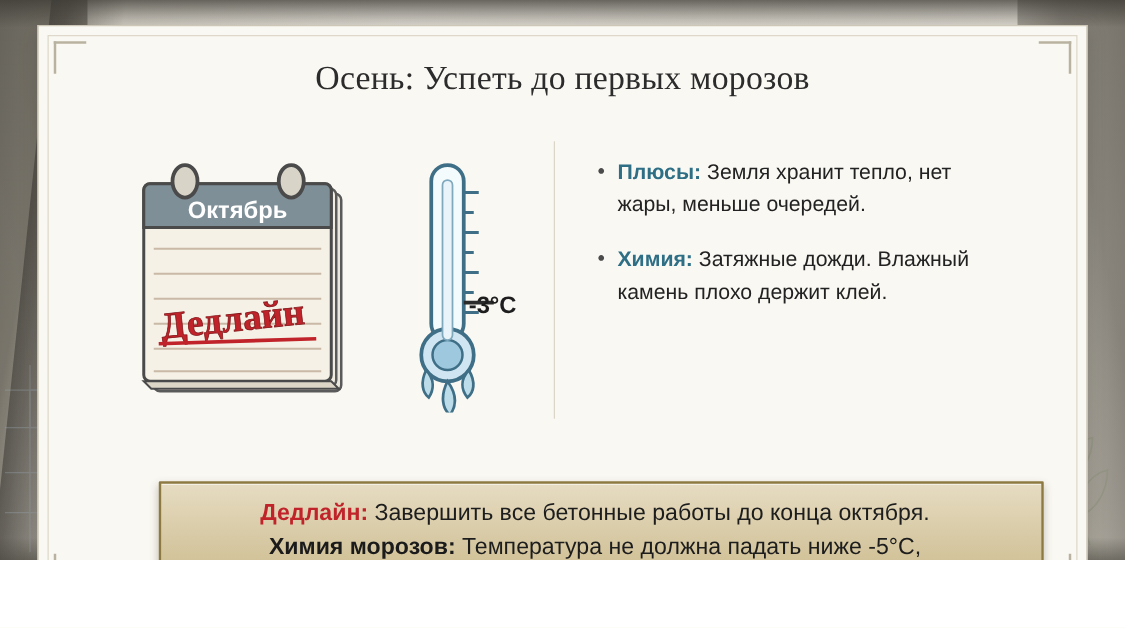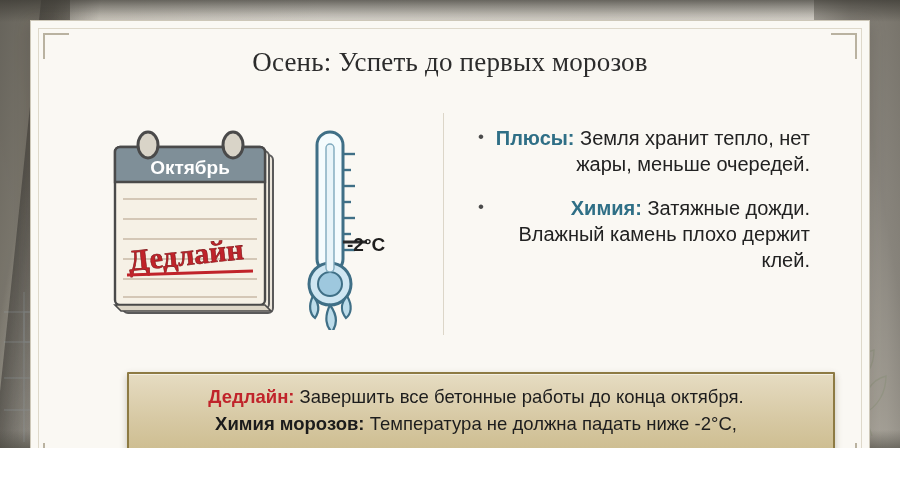--- a/index.html
+++ b/index.html
@@ -96,21 +96,21 @@
   .content {
     position: absolute;
     left: 40px; top: 86px;
     width: 762px; height: 252px;
     display: flex;
     align-items: flex-start;
   }
   .col-left {
     width: 372px; height: 240px;
     position: relative;
-    display: flex; align-items: center; gap: 2px;
+    display: flex; align-items: center; gap: 30px;
     padding-left: 22px;
   }
   .divider {
     width: 1px; height: 222px;
     background: #dcd6c8;
     margin-top: 6px;
   }
   .col-right {
     flex: 1;
     padding: 18px 6px 0 34px;
@@ -122,25 +122,24 @@
     gap: 10px;
     margin-bottom: 18px;
   }
   .bullet .dot {
     color: #4b4b4b;
     font-size: 17px;
     line-height: 24px;
     flex: 0 0 auto;
   }
   .bullet .txt {
-    font-size: 20px;
+    font-size: 17px;
     line-height: 26px;
     color: #222;
     max-width: 316px;
-    text-align: right;
   }
   .bullet .lead {
     font-weight: bold;
     color: #2f6f86;
   }
 
   
   .calendar {
     position: relative;
     width: 196px; height: 204px;
@@ -157,21 +156,21 @@
     position: absolute;
     left: 54px; top: 110px;
     font-size: 19px;
     font-weight: bold;
     color: #1e1e1e;
   }
 
   
   .note {
     position: absolute;
-    left: 96px; top: 351px;
+    left: 96px; top: 364px;
     width: 708px; height: 96px;
     border: 2px solid #8d7a43;
     border-radius: 1px;
     background: linear-gradient(180deg, #e6dcc2 0%, #d7c9a4 48%, #c9b887 100%);
     box-shadow: 0 3px 7px rgba(70,60,35,.30), inset 0 1px 0 rgba(255,255,255,.55);
     padding: 9px 24px 0 14px;
     text-align: center;
   }
   .note-line {
     font-size: 18.5px;
@@ -281,21 +280,21 @@
             </g>
 
             <path d="M50 118 H74" stroke="#2b2b2b" stroke-width="3"></path>
 
             <g fill="#bcdcea" stroke="#3f6f86" stroke-width="2.2">
               <path d="M20 172 c-5 10 -3 18 2 22 c4 -6 5 -14 -2 -22 z"></path>
               <path d="M37 181 c-6 12 -4 22 2 27 c5 -7 6 -16 -2 -27 z"></path>
               <path d="M54 172 c6 10 4 18 -1 22 c-5 -6 -6 -14 1 -22 z"></path>
             </g>
           </svg>
-          <div class="thermo-label">-2°C</div>
+          <div class="thermo-label">-3°C</div>
         </div>
       </div>
 
       <div class="divider"></div>
 
       <div class="col-right">
         <div class="bullet">
           <span class="dot">•</span>
           <span class="txt">
             <span class="lead">Плюсы:</span>
@@ -312,17 +311,17 @@
       </div>
     </div>
 
     <div class="note">
       <div class="note-line">
         <span class="kw-red">Дедлайн:</span>
         <span>Завершить все бетонные работы до конца октября.</span>
       </div>
       <div class="note-line">
         <span class="kw-dark">Химия морозов:</span>
-        <span>Температура не должна падать ниже -2°C,</span>
+        <span>Температура не должна падать ниже -5°C,</span>
       </div>
     </div>
   </div>
 </div>
 
 </body></html>

